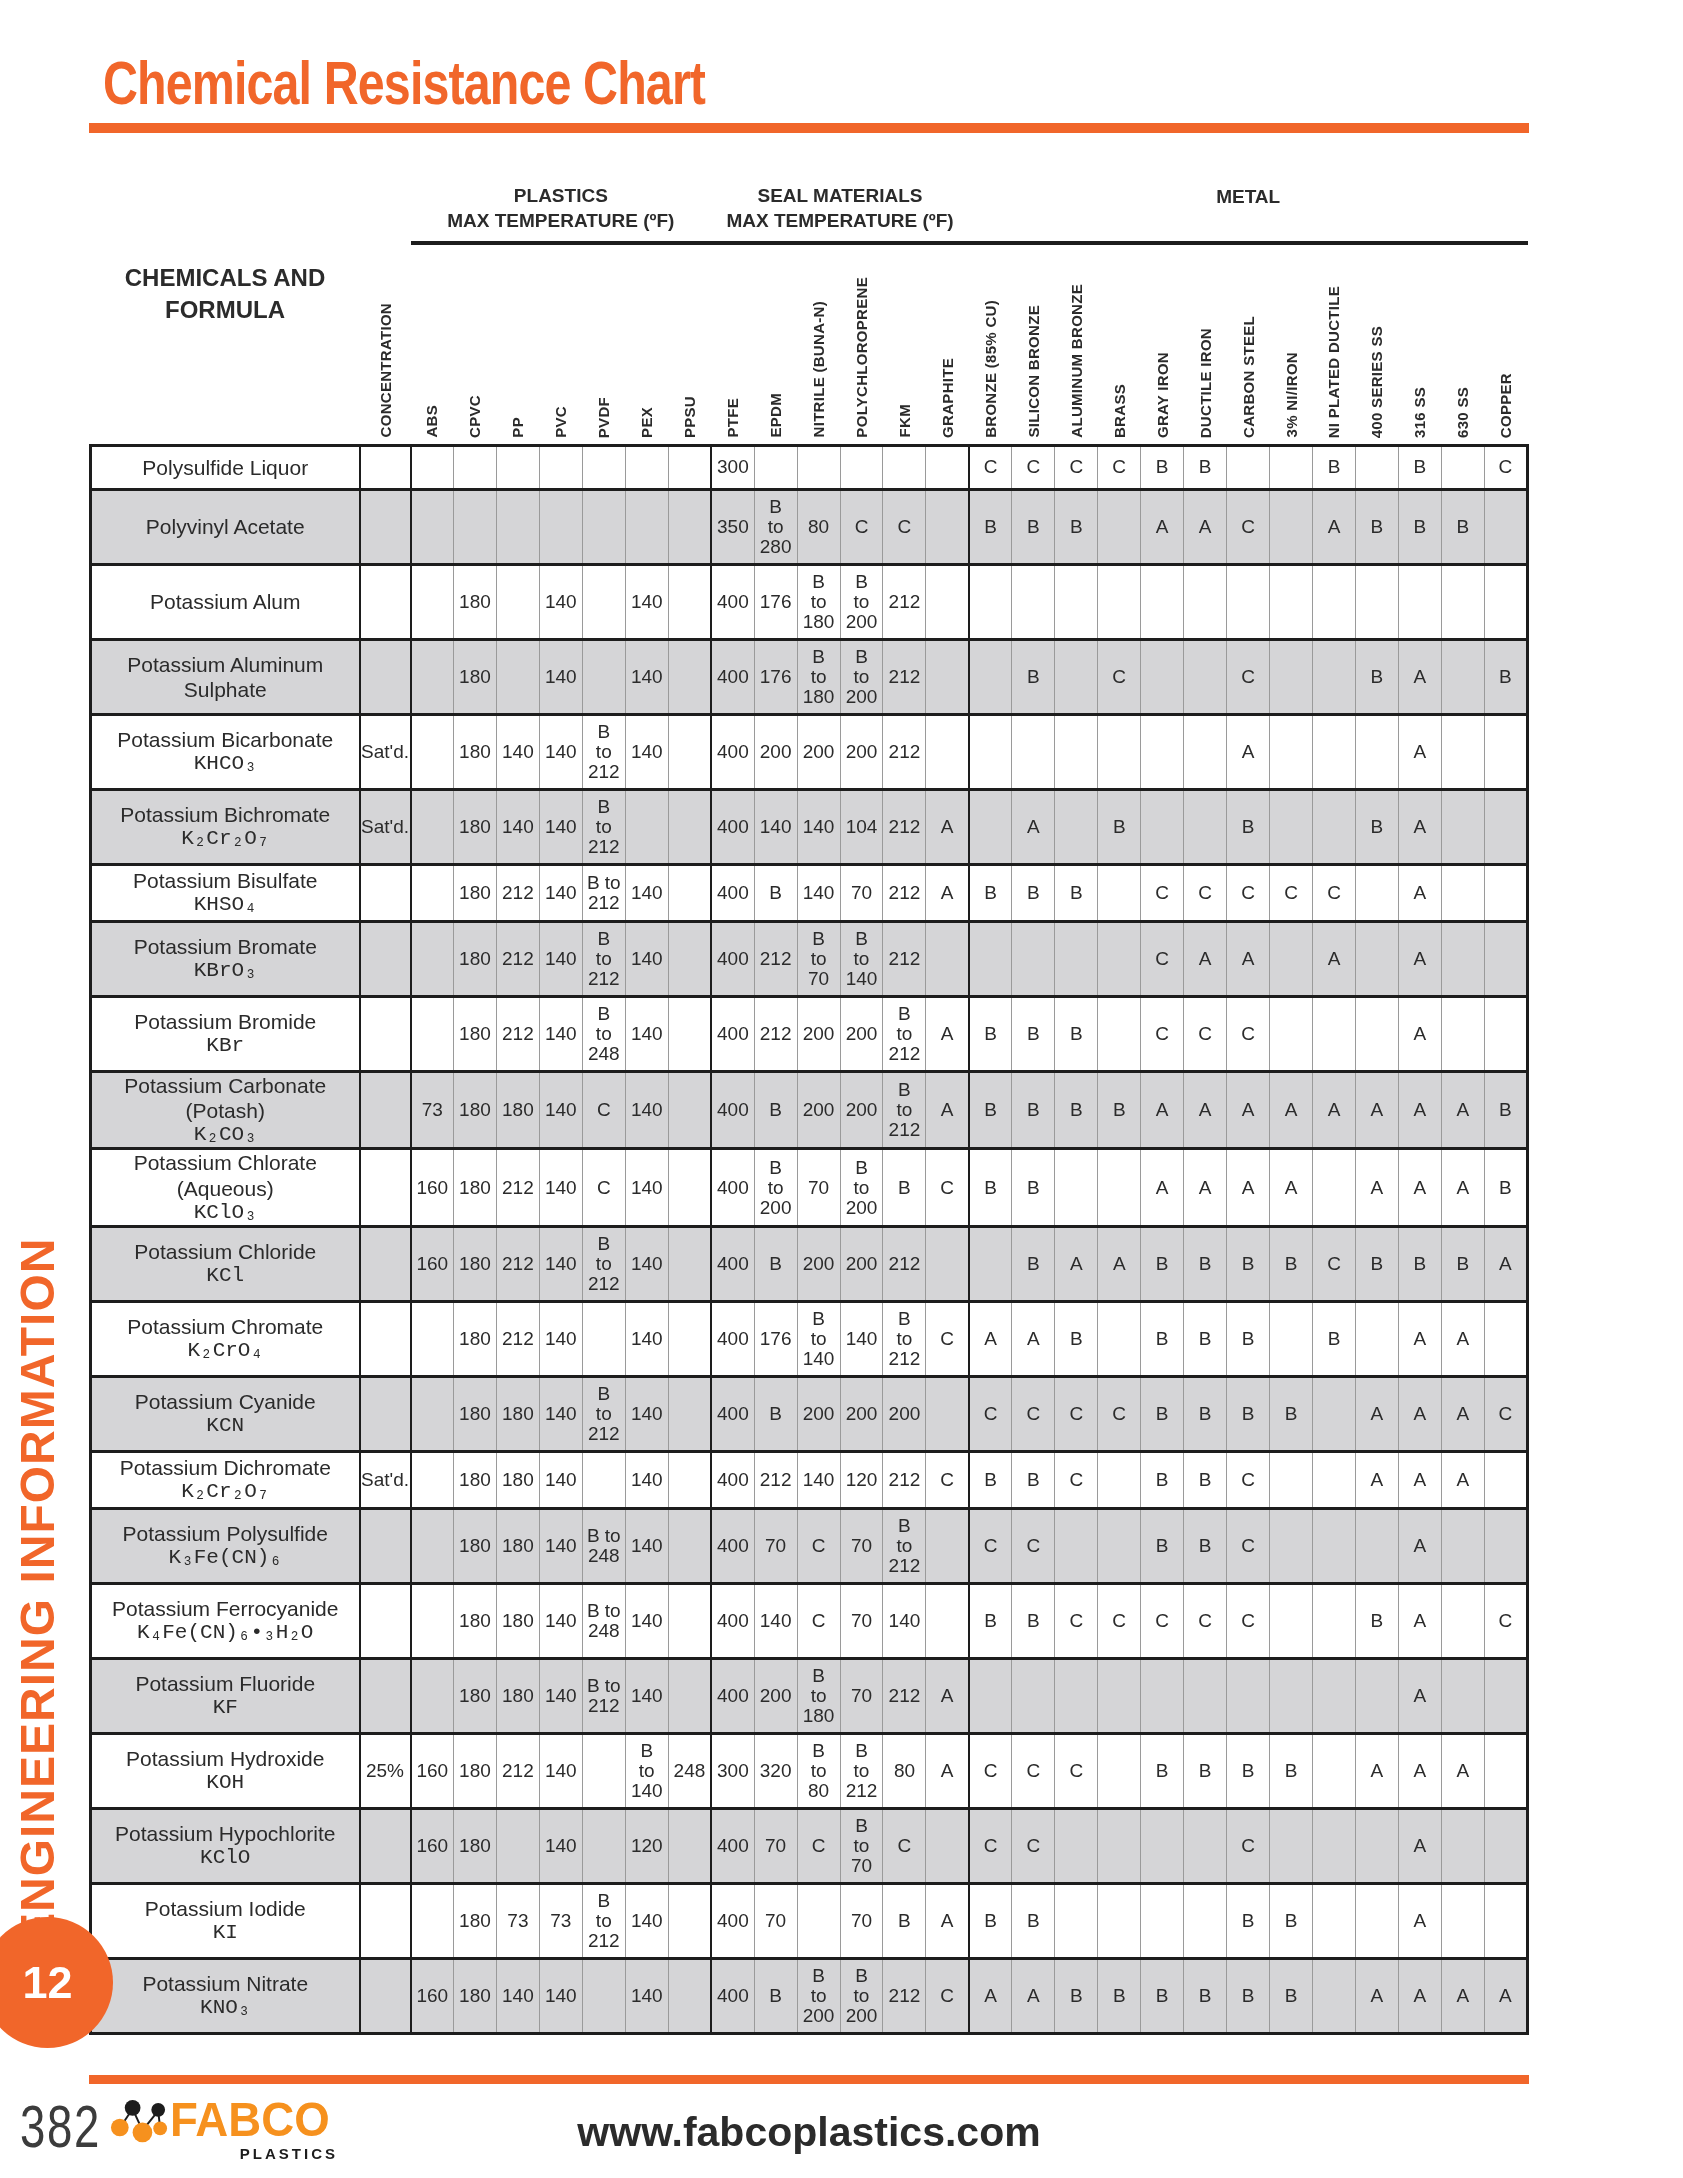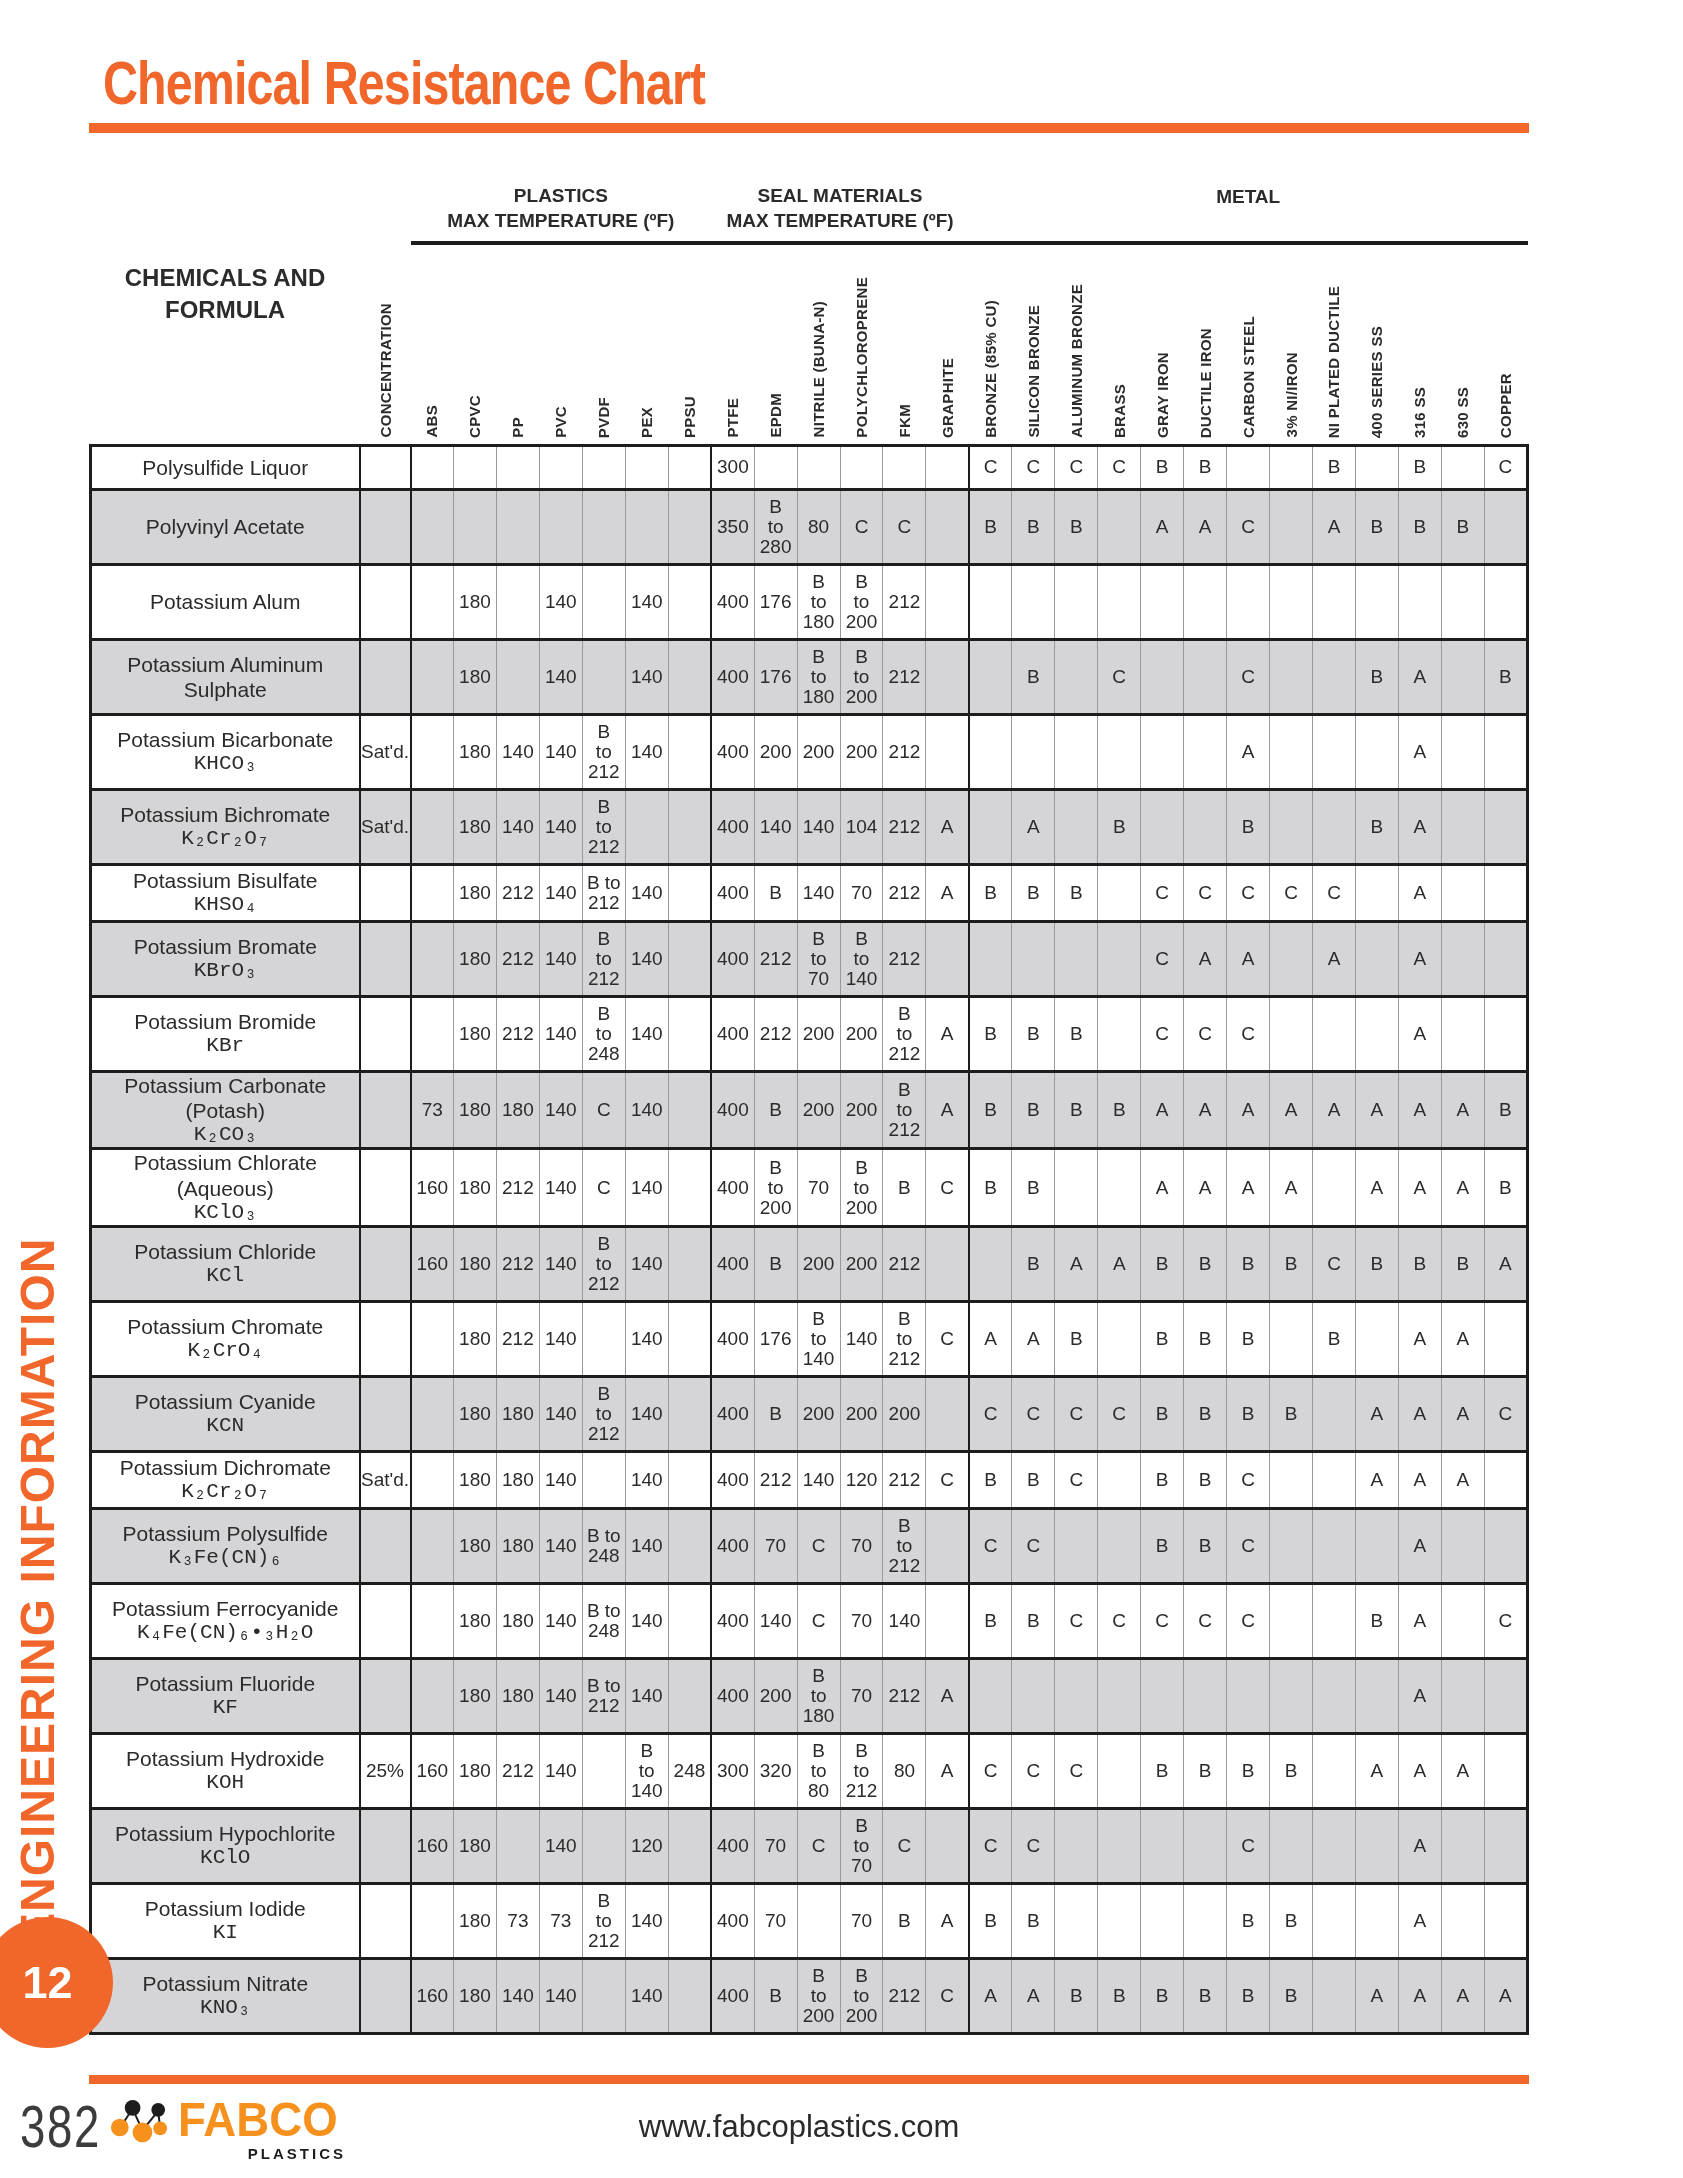--- a/index.html
+++ b/index.html
@@ -37,26 +37,26 @@
 
   .side-text{position:absolute;left:10px;top:1127px;height:818px;writing-mode:vertical-rl;transform:rotate(180deg);
              font-size:48px;font-weight:700;color:var(--accent);letter-spacing:1px;white-space:nowrap;}
   .tab-circle{position:absolute;left:-18px;top:1917px;width:131px;height:131px;border-radius:50%;
               background:var(--accent);display:flex;align-items:center;justify-content:center;}
   .tab-circle span{color:#ffffff;font-size:45px;font-weight:700;}
   .page-num{position:absolute;left:20px;top:2091px;font-size:57px;font-weight:400;color:#3c3c3c;
             transform:scale(0.8,1.05);transform-origin:left top;letter-spacing:2px;}
 
   .bottom-rule{position:absolute;left:89px;top:2075px;width:1440px;height:9px;background:var(--accent);}
-  .logo{position:absolute;left:109px;top:2097px;display:flex;align-items:flex-start;gap:8px;}
+  .logo{position:absolute;left:109px;top:2097px;display:flex;align-items:flex-start;}
   .logo-wordmark{display:flex;flex-direction:column;align-items:flex-end;}
   .logo-text{font-size:48px;font-weight:800;color:#F6911E;line-height:.95;transform:scale(0.95,1);transform-origin:left top;}
   .logo-sub{font-size:15px;font-weight:700;color:#1d1d1d;letter-spacing:3px;margin-top:2px;}
-  .website{position:absolute;left:79px;top:2109px;width:1440px;text-align:center;font-size:31px;
-           font-weight:400;color:#2b2b2b;}
+  .website{position:absolute;left:89px;top:2109px;width:1440px;text-align:center;font-size:41px;
+           font-weight:700;color:#2b2b2b;}
 </style>
 </head>
 <body>
 
 <div class="title">Chemical Resistance Chart</div>
 <div class="top-rule"></div>
 
 <table id="resistance-table">
   <colgroup>
       <col style="width: 269px;">

